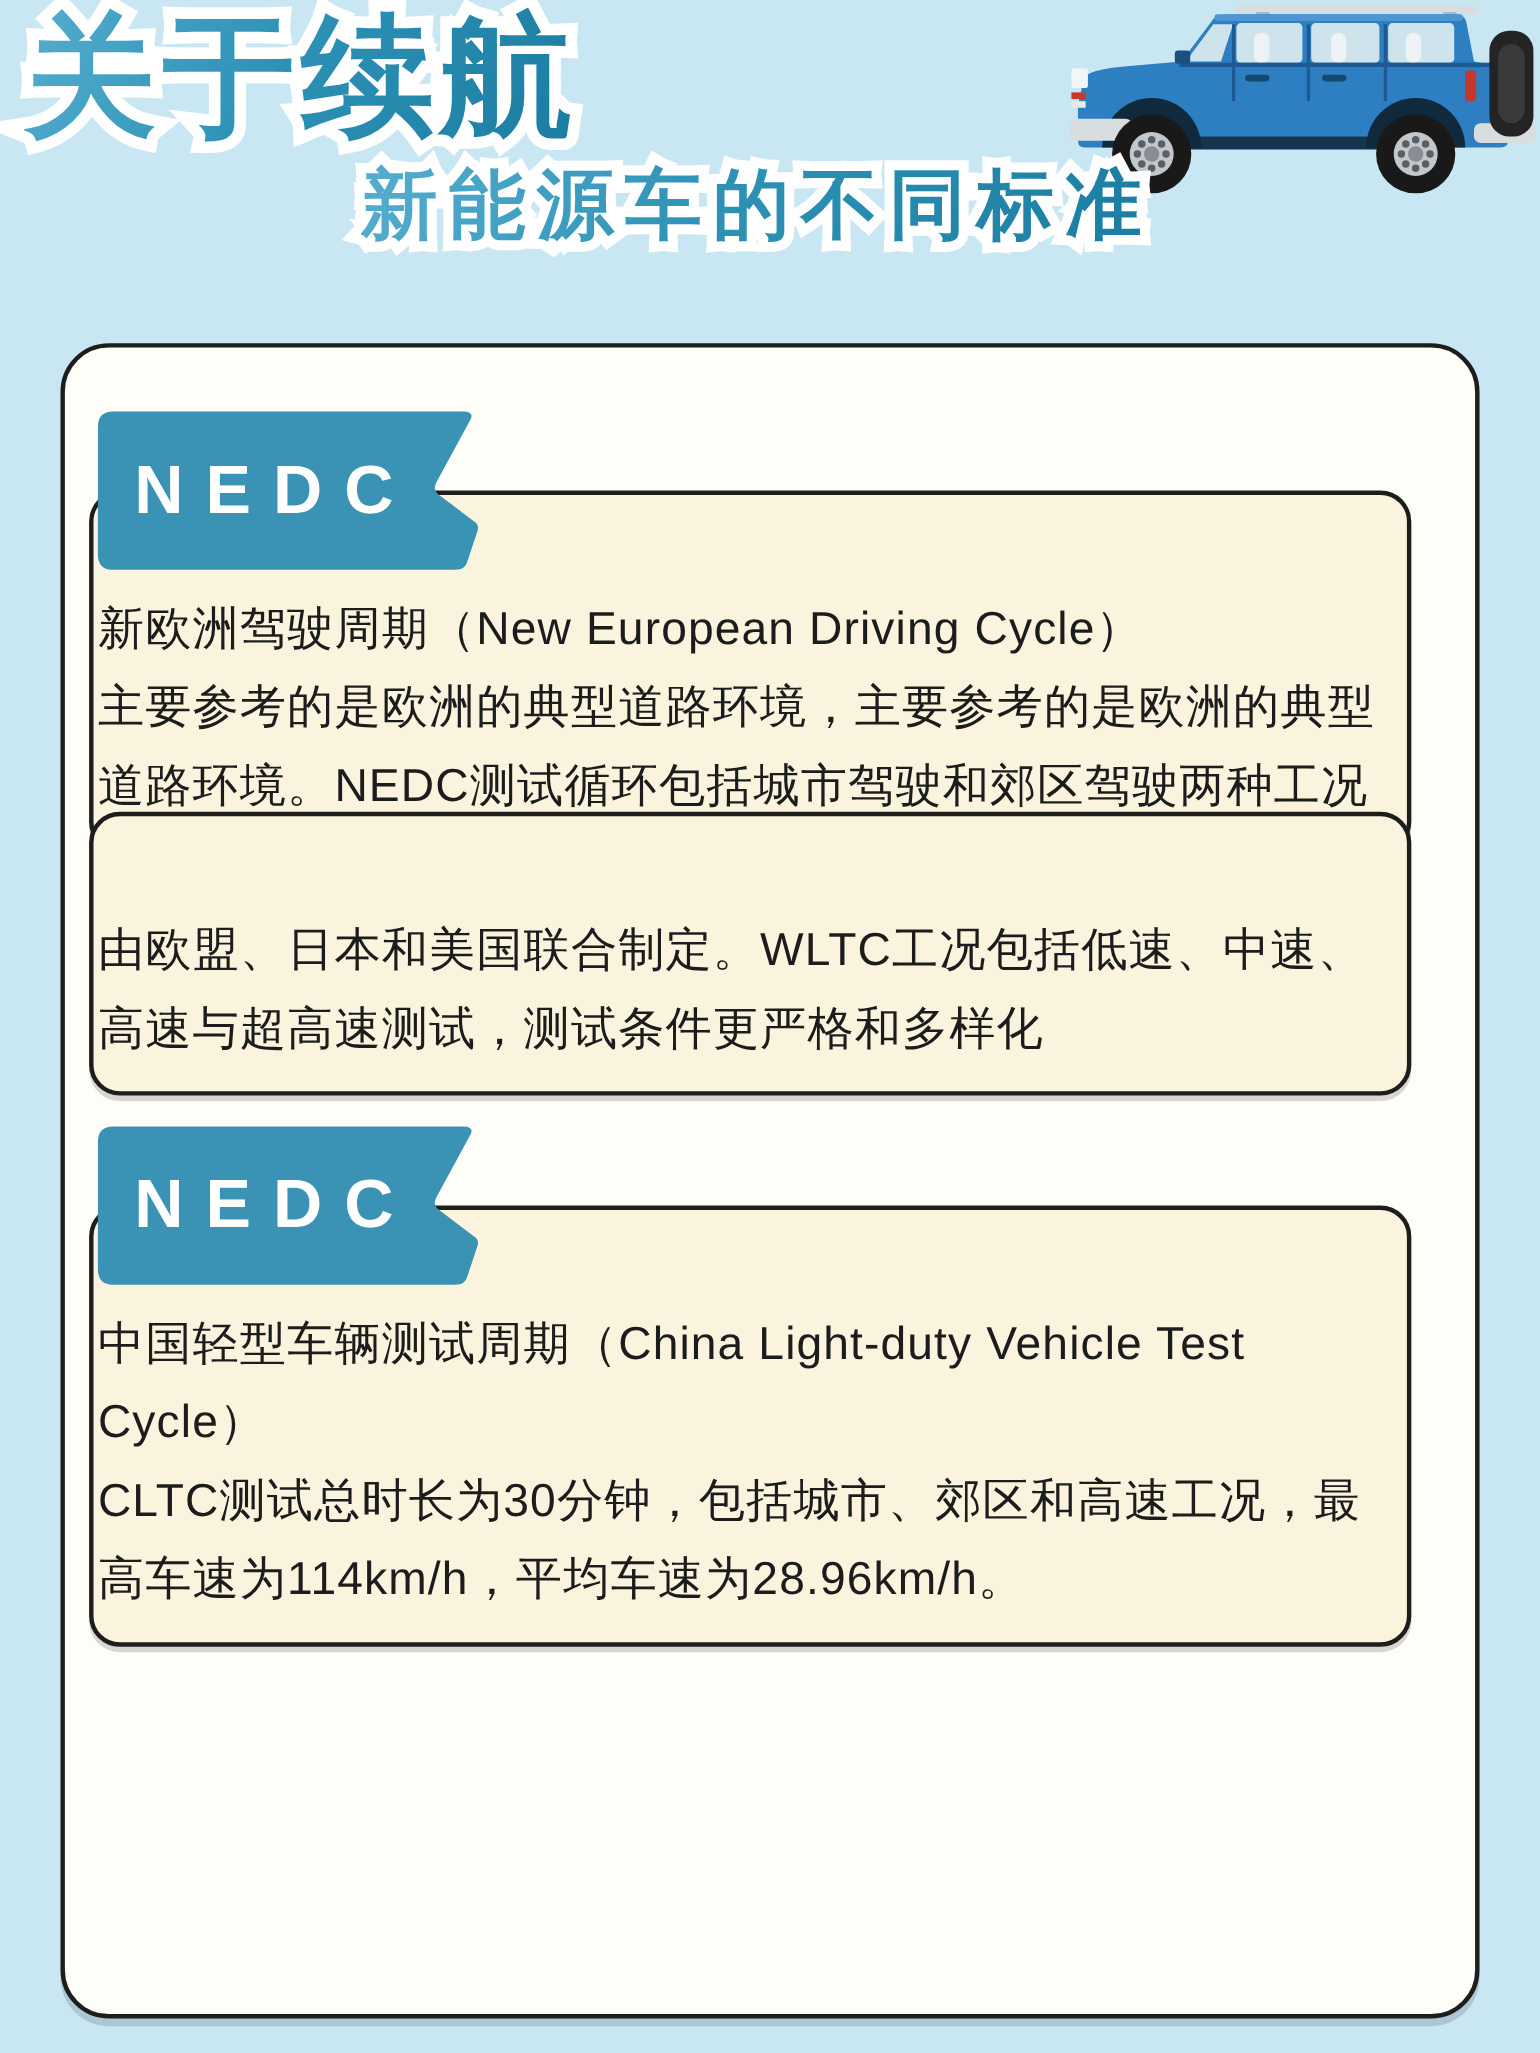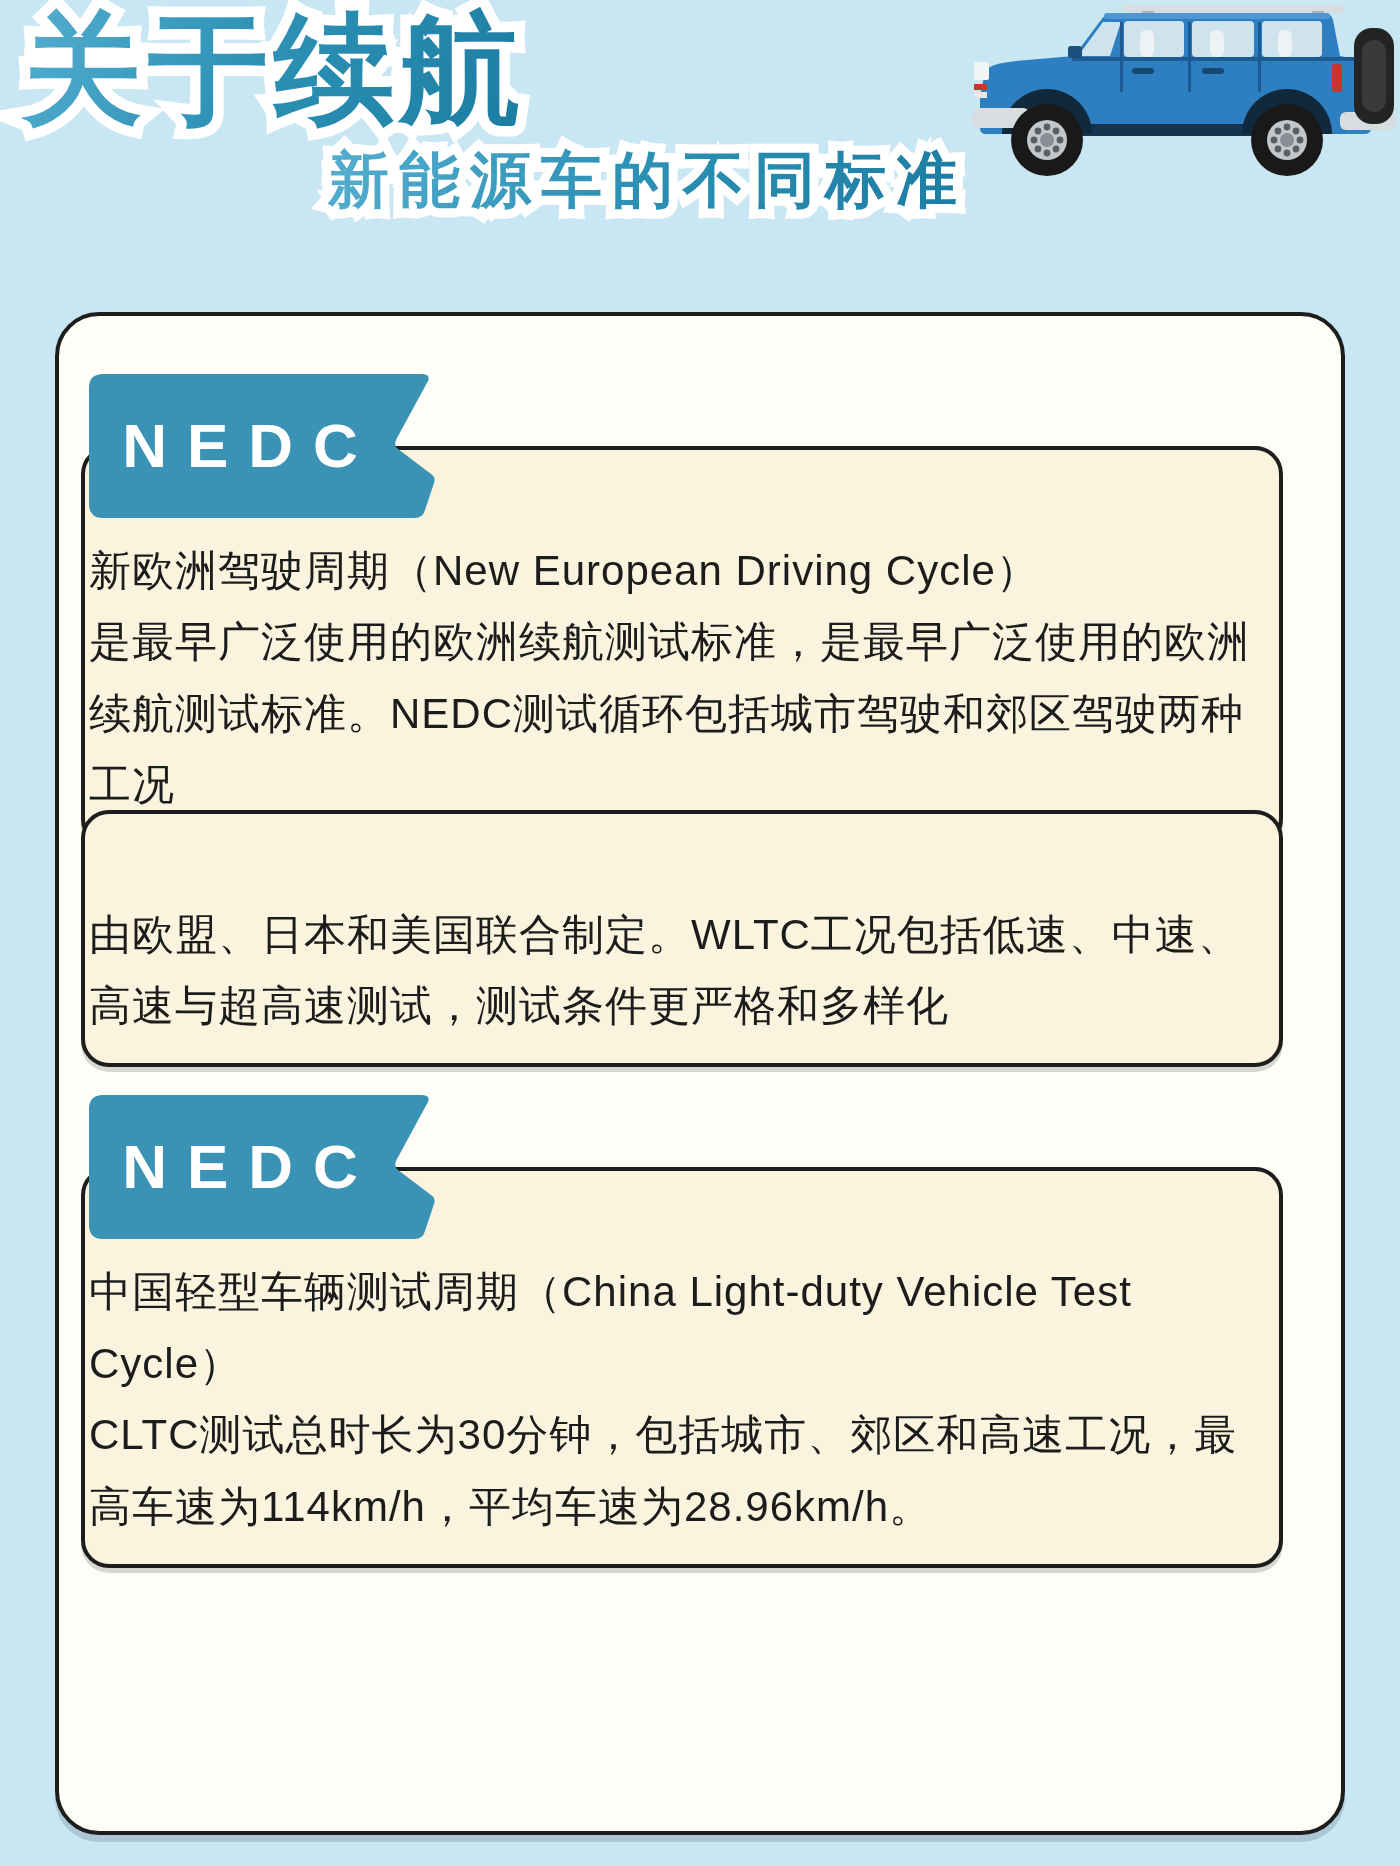--- a/index.html
+++ b/index.html
@@ -25,21 +25,21 @@
   .outlined .fill { position:absolute; left:0; top:0; color:#2a8cb0; }
   @supports (-webkit-background-clip: text) {
     .outlined .fill {
       background:linear-gradient(115deg, #55aecf 0%, #2d92b6 45%, #1b7ca1 100%);
       -webkit-background-clip:text;
       background-clip:text;
       color:transparent;
     }
   }
   .title-block   { left:22px;  top:-10px; font-size:120px; letter-spacing:6px; }
-  .subtitle-block{ left:328px; top:140px; font-size:61px;  letter-spacing:10px; }
+  .subtitle-block{ left:328px; top:140px; font-size:70px;  letter-spacing:10px; }
   .subtitle-block .stroke { -webkit-text-stroke:18px #ffffff; }
 
   
   .car { position:absolute; left:972px; top:0; width:424px; height:176px; }
 
   
   .container {
     position:absolute; left:55px; top:312px;
     width:1290px; height:1523px;
     box-sizing:border-box;
@@ -175,21 +175,21 @@
 
   <div class="section s1">
     <div class="ribbon">
       <svg viewBox="0 0 350 148">
         <path d="M16,2 L334,2 Q344,2 341,9 L310,66 Q306,73 311,77 L344,102 Q349,105 347,111 L338,138 Q336,146 327,146 L16,146 Q2,146 2,132 L2,16 Q2,2 16,2 Z" fill="#3a92b4"></path>
       </svg>
       <div class="ribbon-label">NEDC</div>
     </div>
     <div class="panel">
       <p>新欧洲驾驶周期（New European Driving Cycle）</p>
-      <p>是最早广泛使用的欧洲续航测试标准，是最早广泛使用的欧洲续航测试标准。NEDC测试循环包括城市驾驶和郊区驾驶两种工况</p>
+      <p>主要参考的是欧洲的典型道路环境，主要参考的是欧洲的典型道路环境。NEDC测试循环包括城市驾驶和郊区驾驶两种工况</p>
     </div>
   </div>
 
   <div class="section s2">
     <div class="panel">
       <p>由欧盟、日本和美国联合制定。WLTC工况包括低速、中速、高速与超高速测试，测试条件更严格和多样化</p>
     </div>
   </div>
 
   <div class="section s3">

